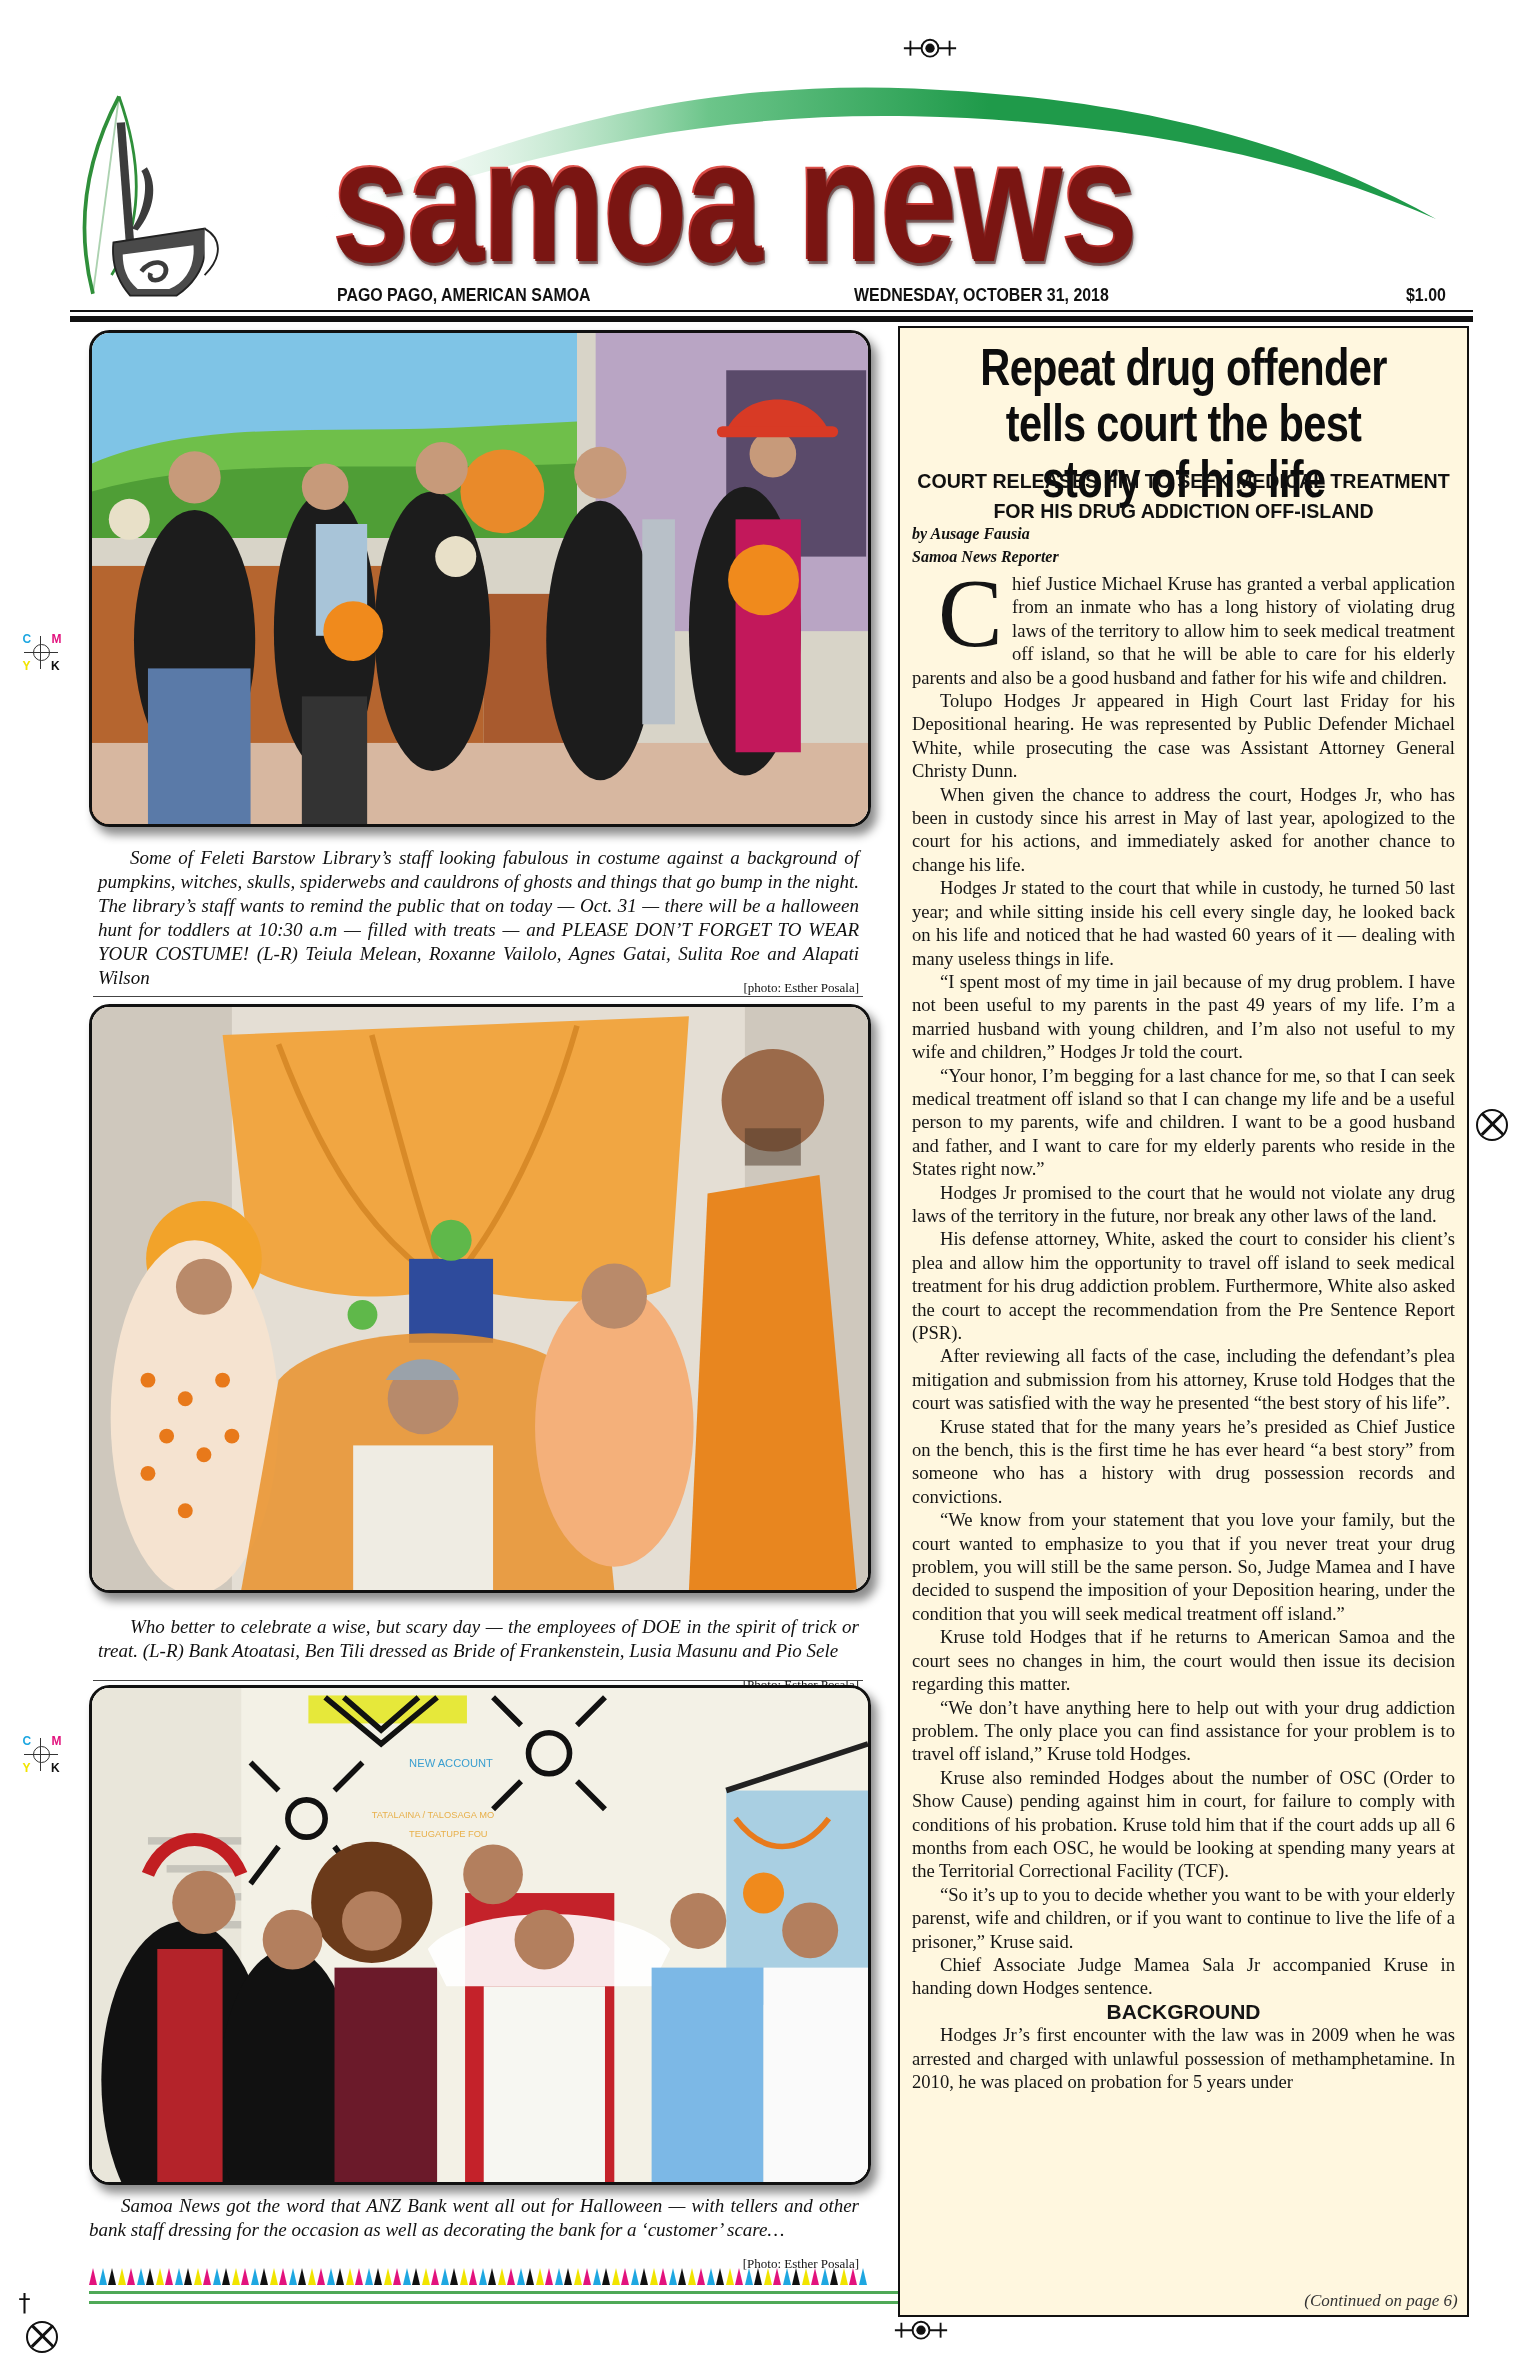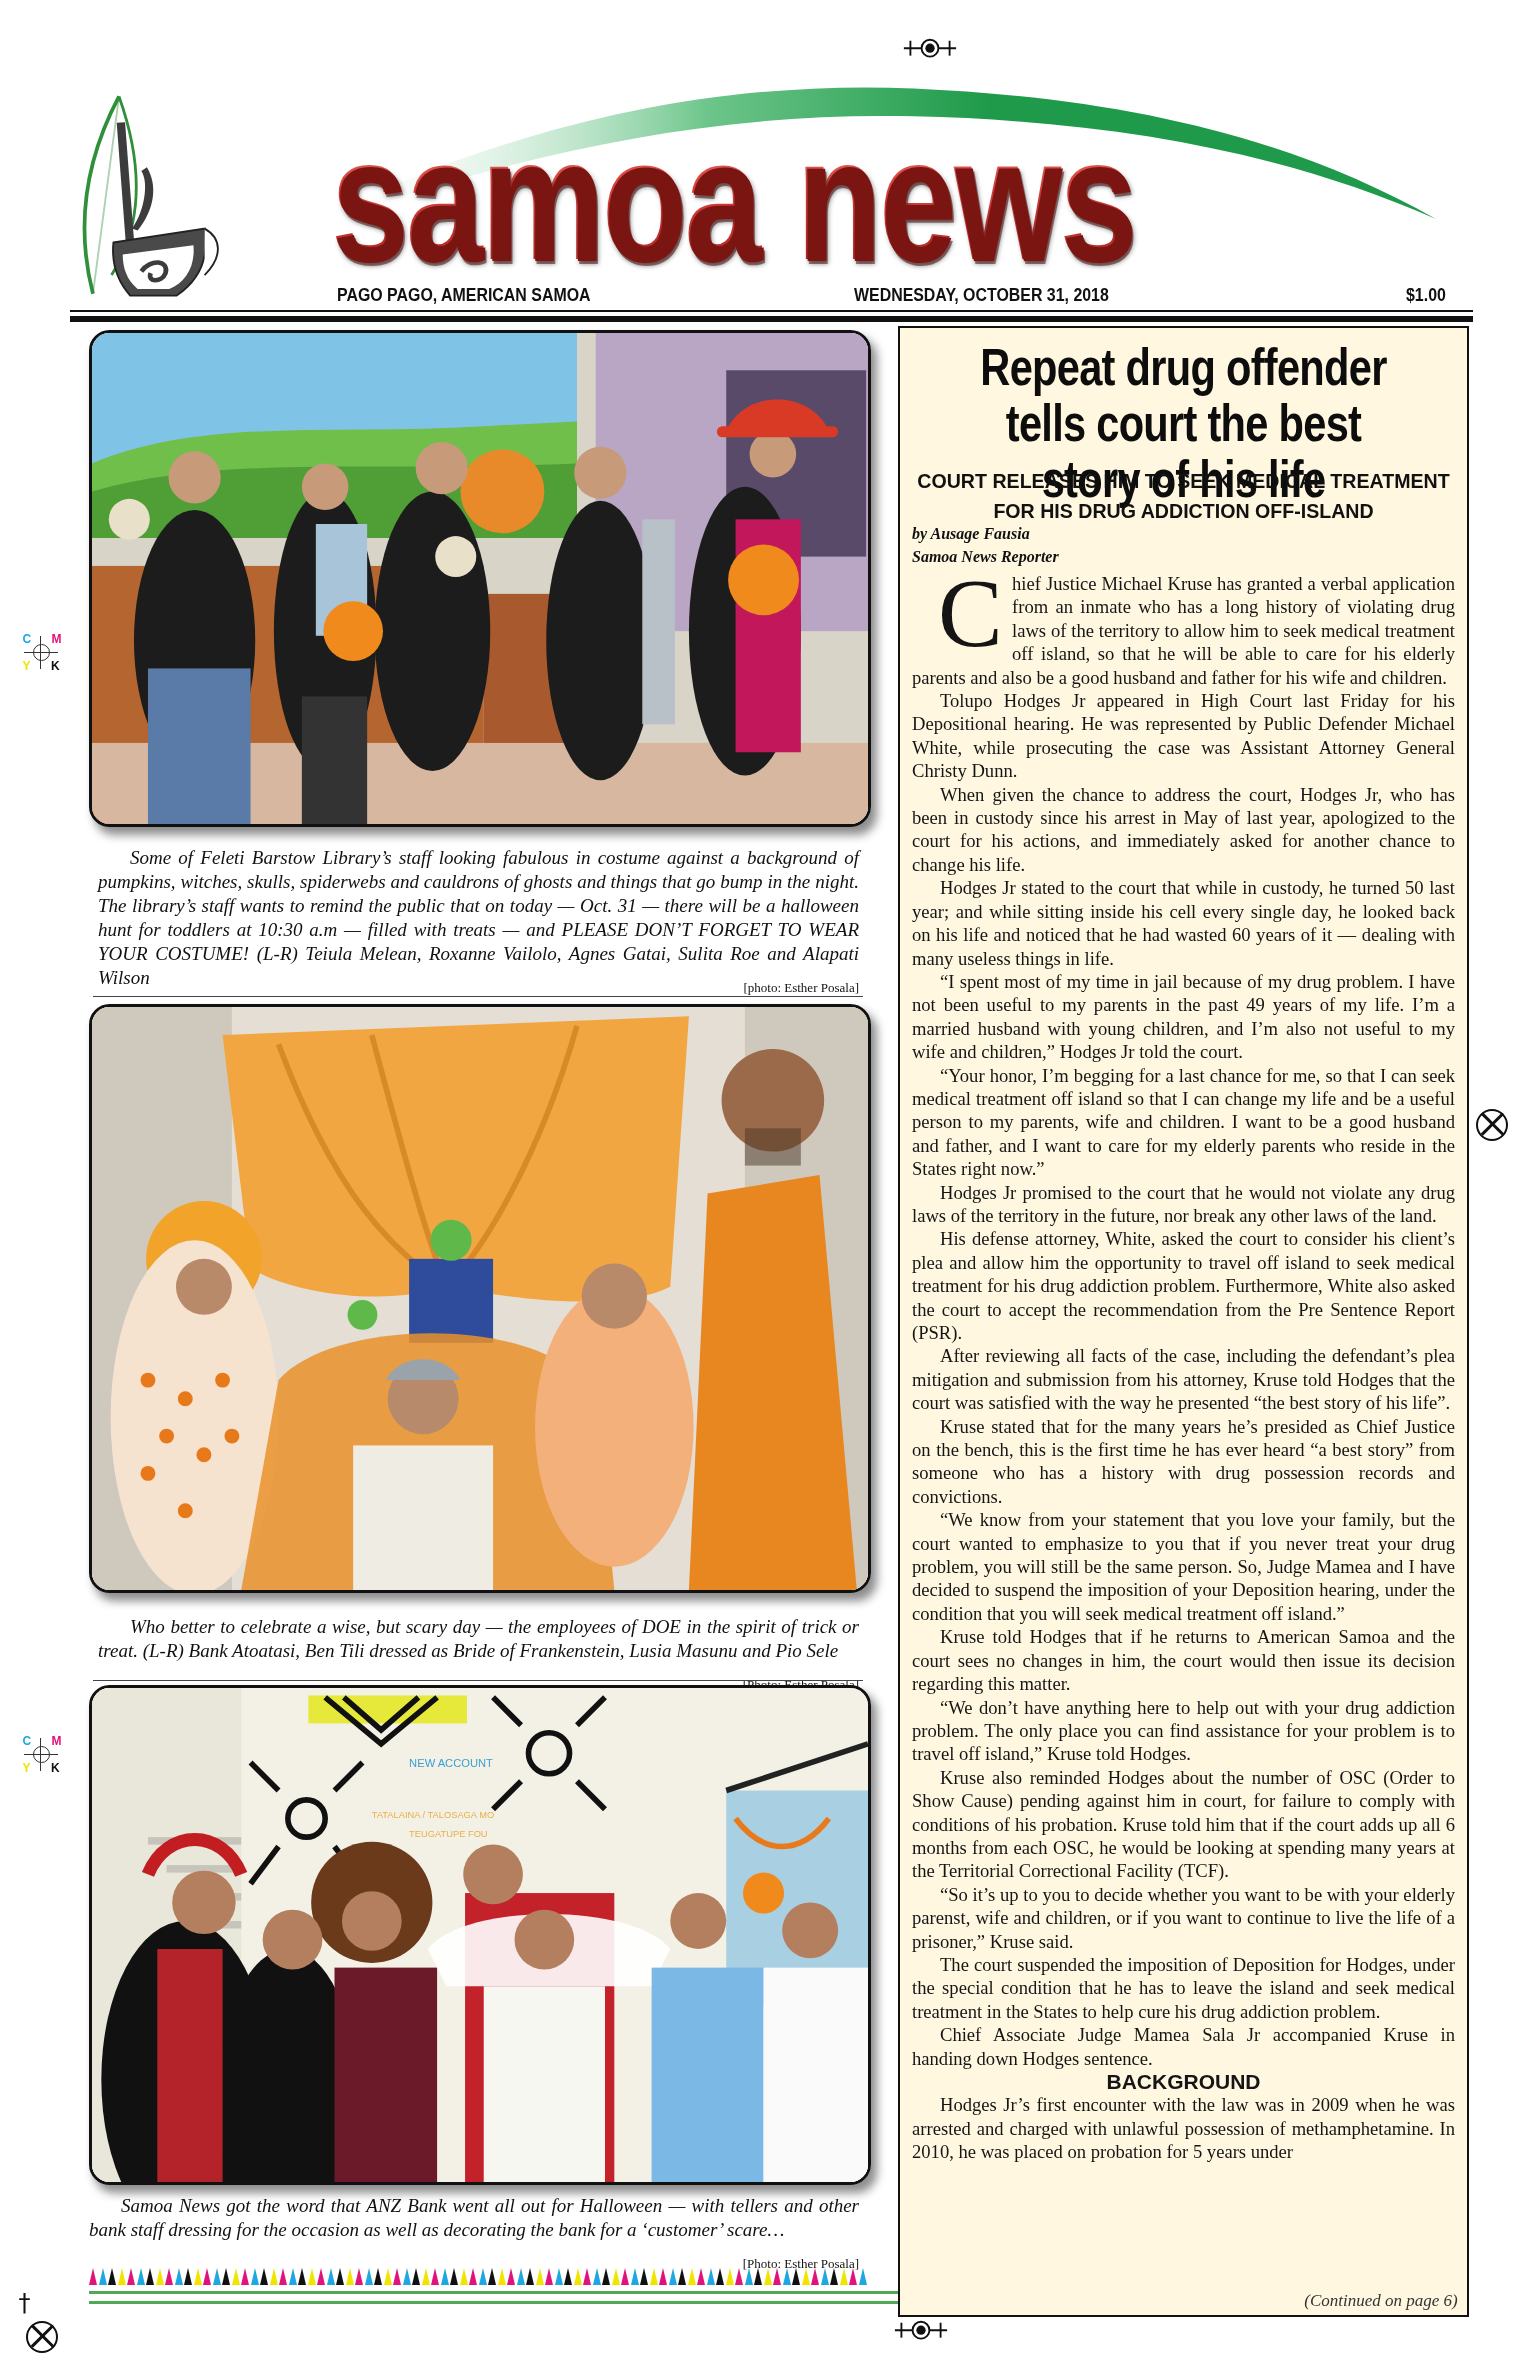--- a/index.html
+++ b/index.html
@@ -287,21 +287,20 @@
     <p>“Your honor, I’m begging for a last chance for me, so that I can seek medical treatment off island so that I can change my life and be a useful person to my parents, wife and children. I want to be a good husband and father, and I want to care for my elderly parents who reside in the States right now.”</p>
     <p>Hodges Jr promised to the court that he would not violate any drug laws of the territory in the future, nor break any other laws of the land.</p>
     <p>His defense attorney, White, asked the court to consider his client’s plea and allow him the opportunity to travel off island to seek medical treatment for his drug addiction problem. Furthermore, White also asked the court to accept the recommendation from the Pre Sentence Report (PSR).</p>
     <p>After reviewing all facts of the case, including the defendant’s plea mitigation and submission from his attorney, Kruse told Hodges that the court was satisfied with the way he presented “the best story of his life”.</p>
     <p>Kruse stated that for the many years he’s presided as Chief Justice on the bench, this is the first time he has ever heard “a best story” from someone who has a history with drug possession records and convictions.</p>
     <p>“We know from your statement that you love your family, but the court wanted to emphasize to you that if you never treat your drug problem, you will still be the same person. So, Judge Mamea and I have decided to suspend the imposition of your Deposition hearing, under the condition that you will seek medical treatment off island.”</p>
     <p>Kruse told Hodges that if he returns to American Samoa and the court sees no changes in him, the court would then issue its decision regarding this matter.</p>
     <p>“We don’t have anything here to help out with your drug addiction problem. The only place you can find assistance for your problem is to travel off island,” Kruse told Hodges.</p>
     <p>Kruse also reminded Hodges about the number of OSC (Order to Show Cause) pending against him in court, for failure to comply with conditions of his probation. Kruse told him that if the court adds up all 6 months from each OSC, he would be looking at spending many years at the Territorial Correctional Facility (TCF).</p>
     <p>“So it’s up to you to decide whether you want to be with your elderly parenst, wife and children, or if you want to continue to live the life of a prisoner,” Kruse said.</p>
-    <p>The court suspended the imposition of Deposition for Hodges, under the special condition that he has to leave the island and seek medical treatment in the States to help cure his drug addiction problem.</p>
     <p>Chief Associate Judge Mamea Sala Jr accompanied Kruse in handing down Hodges sentence.</p>
     <p class="bg-head">BACKGROUND</p>
     <p>Hodges Jr’s first encounter with the law was in 2009 when he was arrested and charged with unlawful possession of methamphetamine. In 2010, he was placed on probation for 5 years under</p>
   </div>
   <div class="cont">(Continued on page 6)</div>
 </div>
 
 <div class="colorbar" id="colorbar">
     <span class="tri" style="border-bottom-color: rgb(226, 18, 125);"></span>
     <span class="tri" style="border-bottom-color: rgb(30, 167, 225);"></span>

